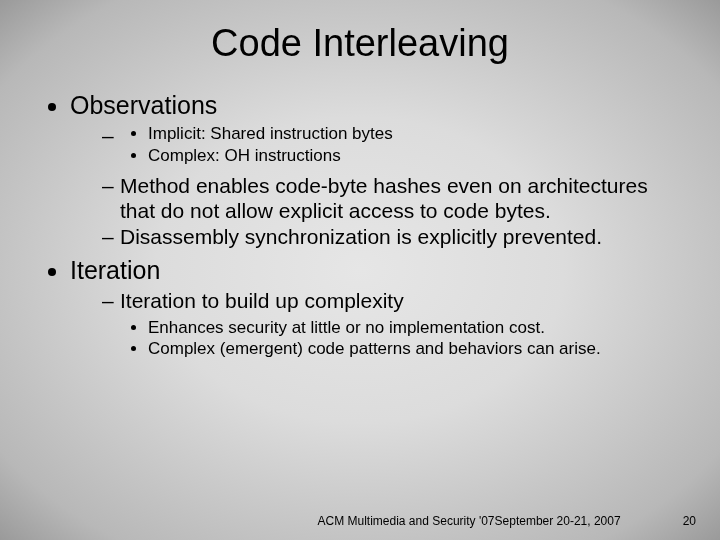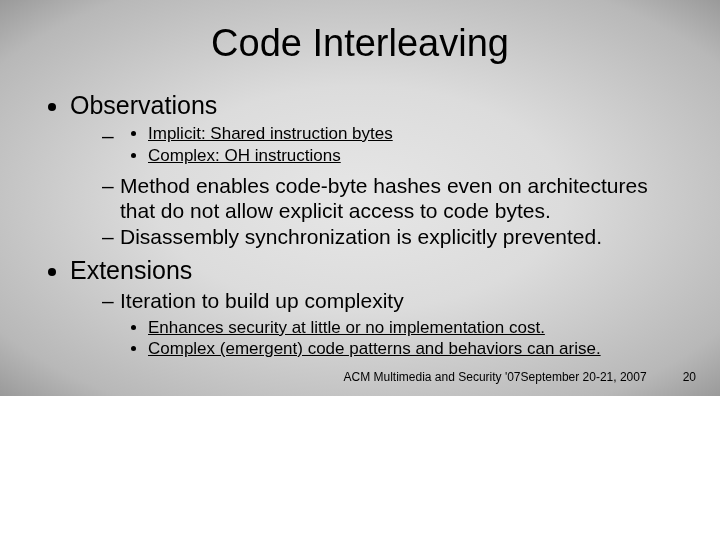--- a/index.html
+++ b/index.html
@@ -5,21 +5,21 @@
   html, body {
     margin: 0;
     padding: 0;
     width: 720px;
     height: 540px;
     overflow: hidden;
     font-family: Arial, Helvetica, sans-serif;
   }
   .slide {
     width: 720px;
-    height: 396px;
+    height: 540px;
     box-sizing: border-box;
     background: radial-gradient(ellipse at center, #e6e6e6 0%, #dcdcdc 40%, #b8b8b8 85%, #9a9a9a 100%);
     position: relative;
     padding: 22px 28px 0 28px;
     color: #000;
   }
   .title {
     text-align: center;
     font-size: 38px;
     font-weight: 400;
@@ -48,41 +48,40 @@
   }
   ul.level2 > li::before {
     content: "–";
     position: absolute;
     left: 0;
   }
   ul.level3 {
     margin: 4px 0 8px 0;
     padding: 0 0 0 28px;
     list-style: disc;
-    text-decoration: underline;
   }
   ul.level3 > li {
     font-size: 17px;
     line-height: 1.22;
     margin-bottom: 1px;
   }
   .footer {
     position: absolute;
     bottom: 12px;
     left: 20px;
     right: 24px;
     font-size: 12px;
     color: #000;
     display: flex;
     justify-content: flex-end;
     align-items: baseline;
   }
   .footer .right {
     display: flex;
-    gap: 36px;
+    gap: 62px;
   }
 </style>
 </head>
 <body>
 
 <div class="slide">
   <h1 class="title">Code Interleaving</h1>
 
   <ul class="level1">
     <li>
@@ -96,21 +95,21 @@
         </li>
         <li>
           <span>Method enables code-byte hashes even on architectures that do not allow explicit access to code bytes.</span>
         </li>
         <li>
           <span>Disassembly synchronization is explicitly prevented.</span>
         </li>
       </ul>
     </li>
     <li>
-      <span>Extensions</span>
+      <span>Iteration</span>
       <ul class="level2">
         <li>
           <span>Iteration to build up complexity</span>
           <ul class="level3">
             <li>Enhances security at little or no implementation cost.</li>
             <li>Complex (emergent) code patterns and behaviors can arise.</li>
           </ul>
         </li>
       </ul>
     </li>

